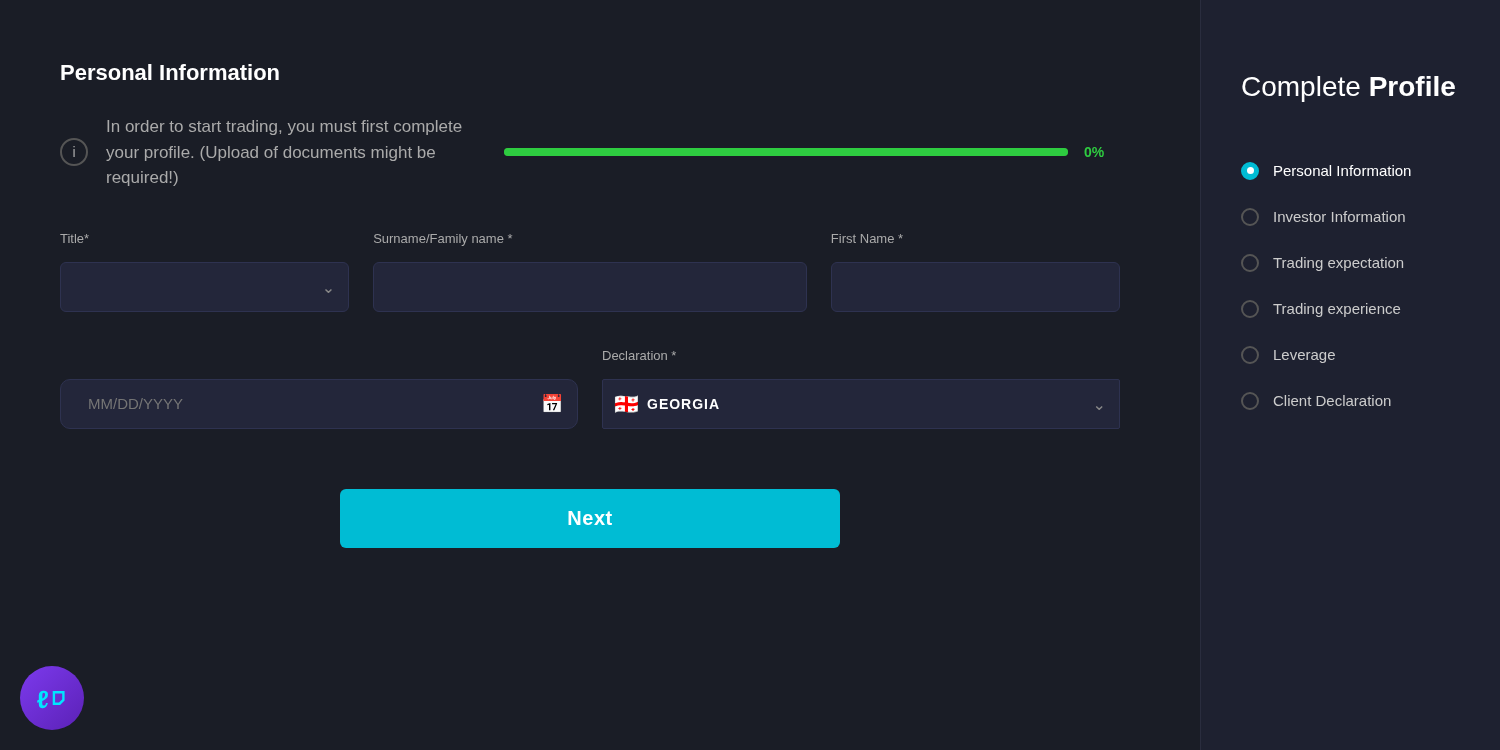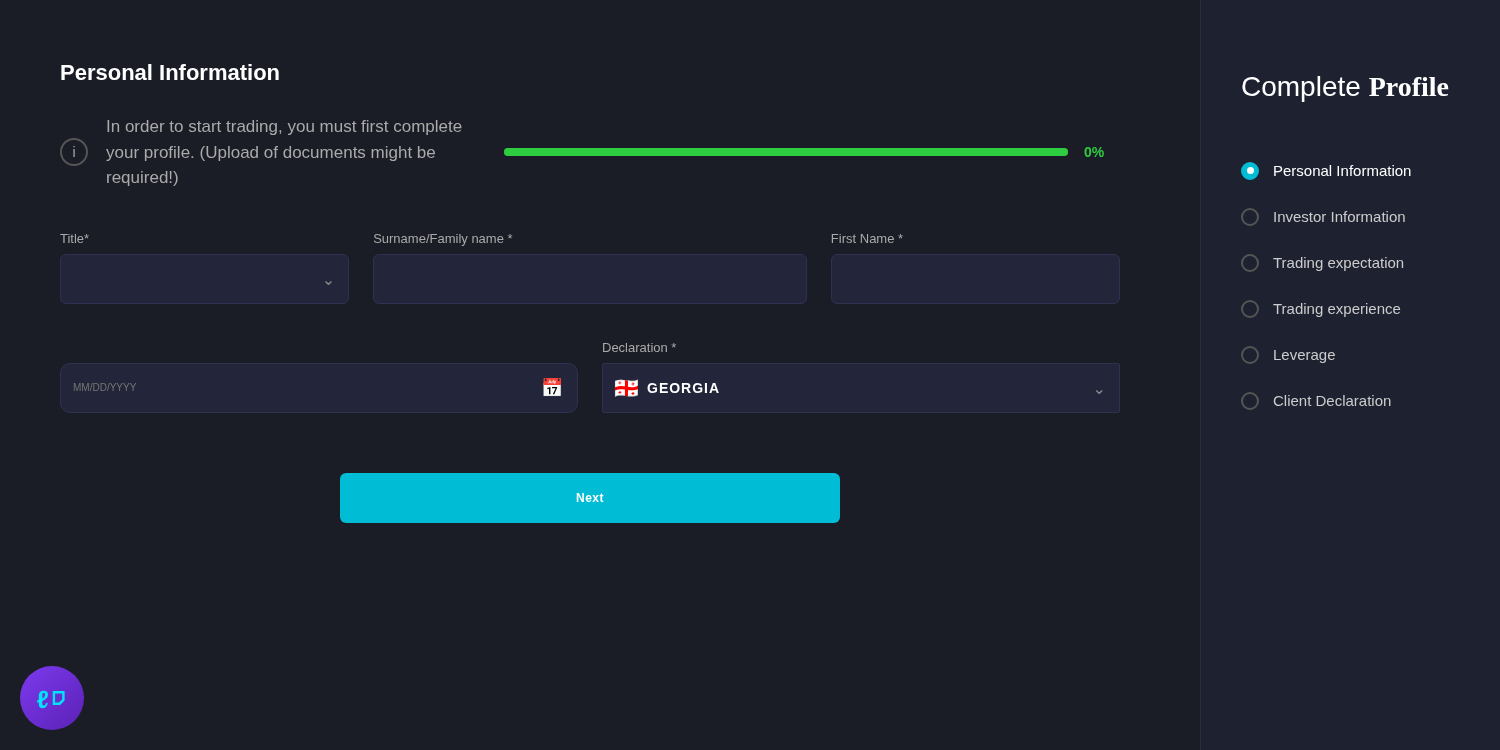--- a/index.html
+++ b/index.html
@@ -91,21 +91,21 @@
 
     .form-row {
       display: flex;
       gap: 24px;
       align-items: flex-end;
     }
 
     .form-group {
       display: flex;
       flex-direction: column;
-      gap: 8px;
+      gap: 16px;
       justify-content: flex-end;
     }
 
     .form-group.title-group {
       flex: 1;
       max-width: 300px;
     }
 
     .form-group.firstname-group {
       flex: 1;
@@ -175,22 +175,22 @@
 
     .dob-wrapper {
       position: relative;
     }
 
     .dob-wrapper input {
       background-color: #23263a;
       border: 1px solid #2e3250;
       border-radius: 10px;
       color: #666;
-      font-size: 10px;
-      padding: 12px 50px 12px 12px;
+      font-size: 15px;
+      padding: 12px 50px 12px 27px;
       height: 50px;
       outline: none;
       width: 100%;
     }
 
     .dob-wrapper .calendar-icon {
       position: absolute;
       right: 14px;
       top: 50%;
       transform: translateY(-50%);
@@ -242,21 +242,21 @@
       display: flex;
       justify-content: center;
       margin-top: 60px;
     }
 
     .next-btn {
       background-color: #00bcd4;
       color: #ffffff;
       border: none;
       border-radius: 6px;
-      font-size: 12px;
+      font-size: 20px;
       font-weight: 600;
       padding: 18px 0;
       width: 500px;
       cursor: pointer;
       letter-spacing: 0.5px;
     }
 
     
     .sidebar {
       width: 300px;
@@ -271,21 +271,20 @@
     .sidebar-title {
       font-size: 28px;
       font-weight: 300;
       color: #ffffff;
       margin-bottom: 44px;
       line-height: 1.2;
     }
 
     .sidebar-title strong {
       font-weight: 700;
-      font-family: Liberation Serif, serif;
     }
 
     .sidebar-items {
       display: flex;
       flex-direction: column;
       gap: 0;
     }
 
     .sidebar-item {
       display: flex;

